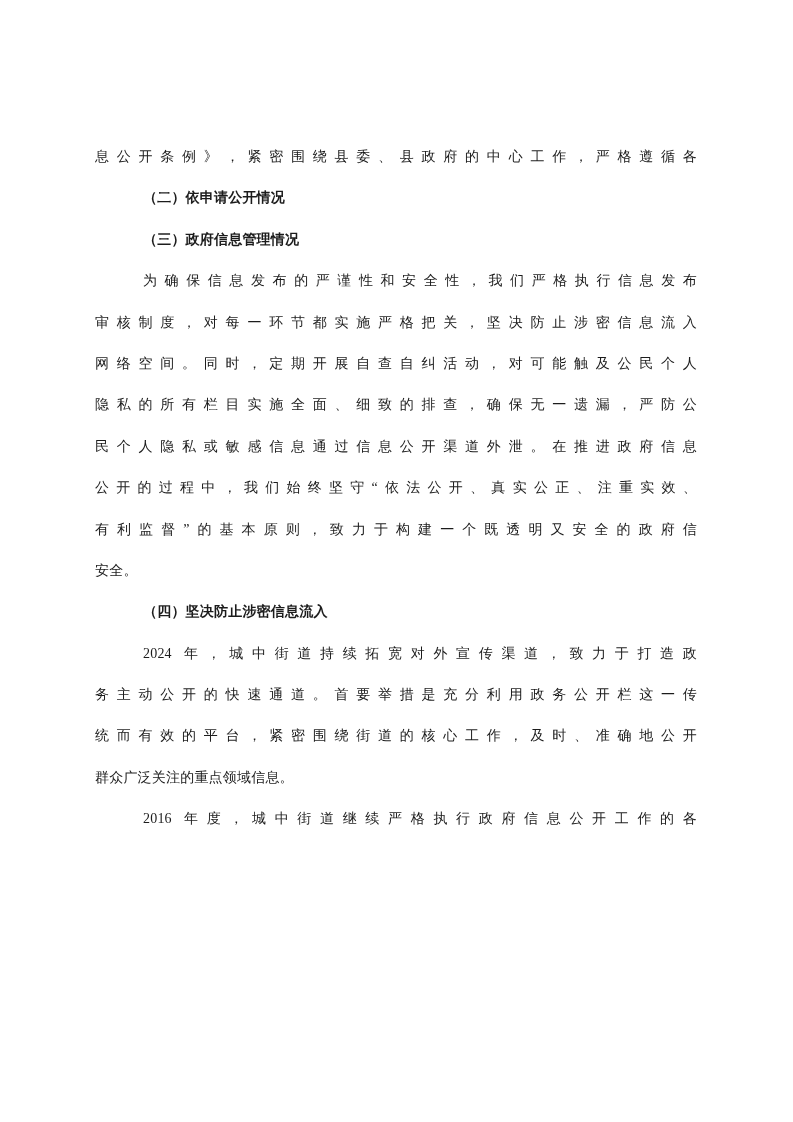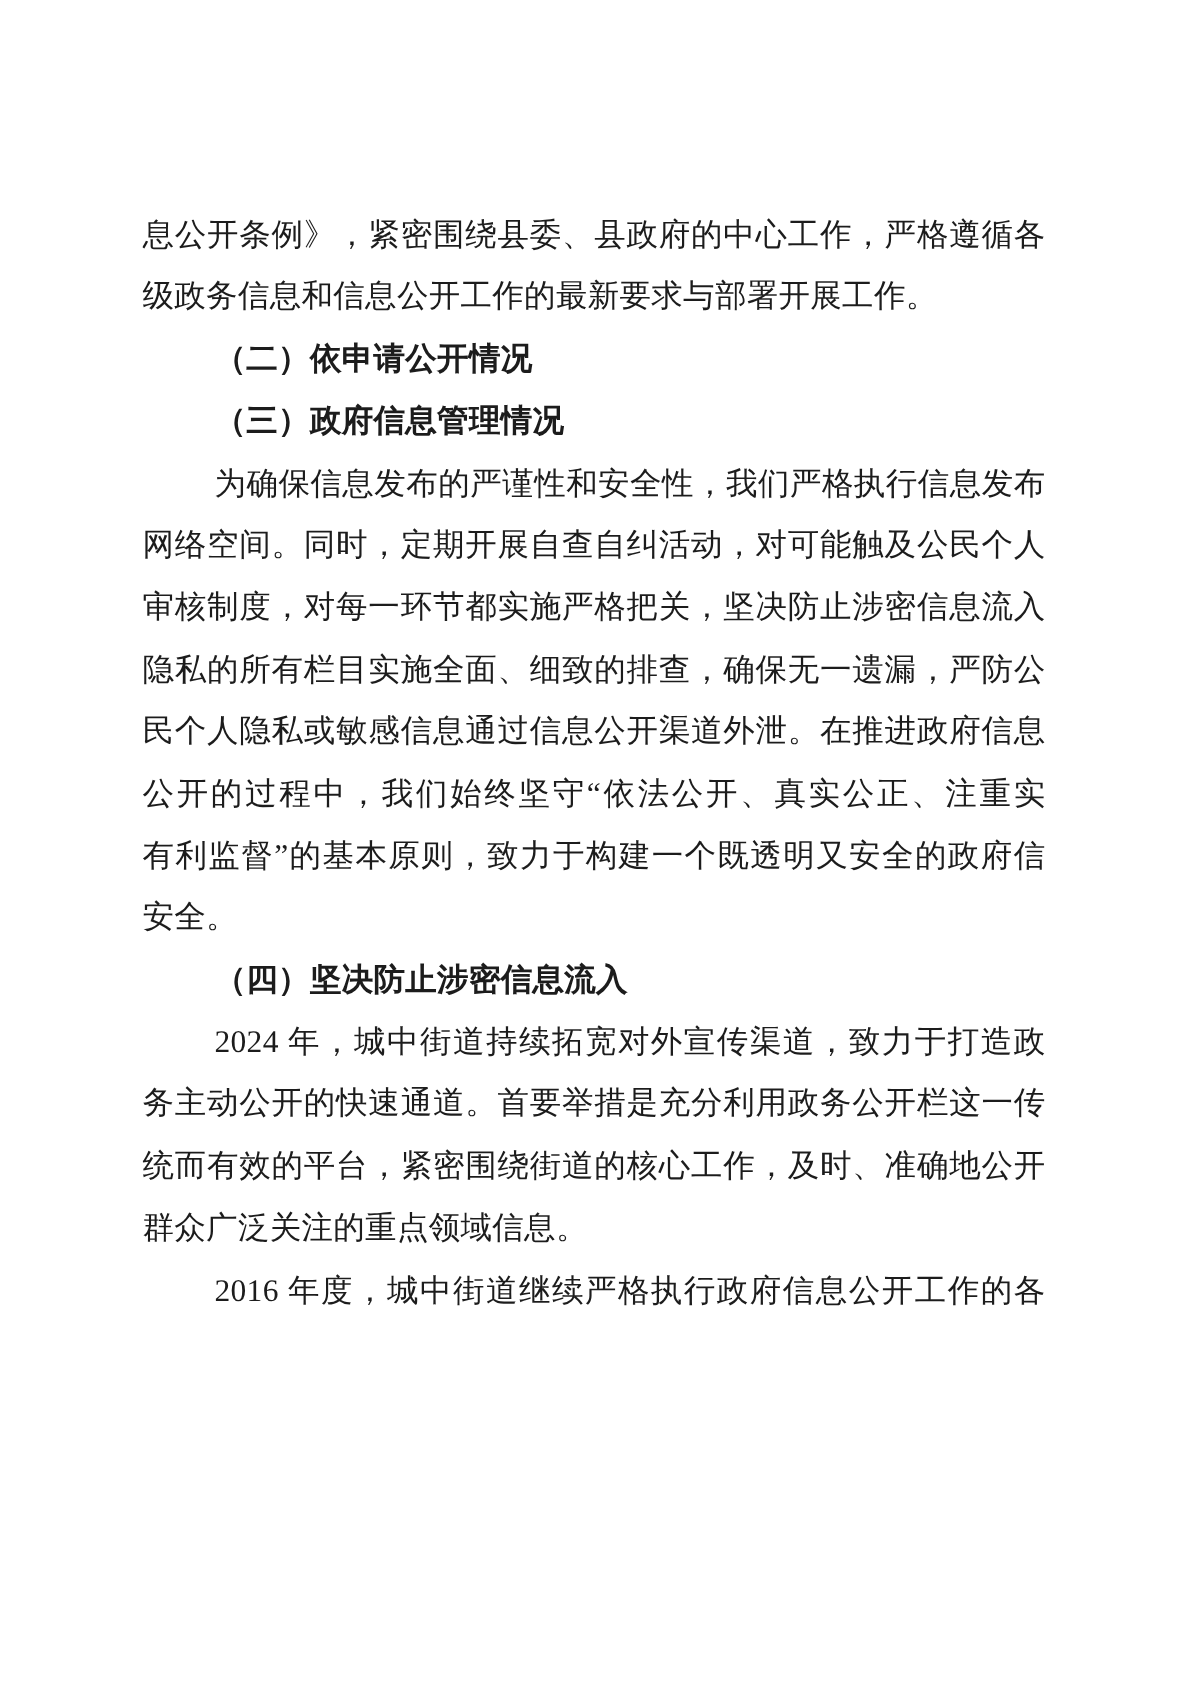--- a/index.html
+++ b/index.html
@@ -18,21 +18,21 @@
   .content {
     position: absolute;
     left: 95px;
     top: 136px;
     width: 602px;
     color: #1c1c1c;
   }
   .line {
     height: 41.4px;
     line-height: 41.4px;
-    font-size: 21px;
+    font-size: 14px;
     text-align: left;
     letter-spacing: 0.2px;
     white-space: normal;
     overflow: hidden;
   }
   .line.justify {
     text-align: justify;
     text-align-last: justify;
   }
   .line.indent {
@@ -41,26 +41,25 @@
   .line.bold {
     font-weight: bold;
   }
 </style>
 </head>
 <body>
 
 <div class="page" style="background: rgb(255, 255, 255);">
   <div class="content" style="color: rgb(28, 28, 28);">
       <div class="line justify">息公开条例》，紧密围绕县委、县政府的中心工作，严格遵循各</div>
-      <div class="line">级政务信息和信息公开工作的最新要求与部署开展工作。</div>
       <div class="line bold indent">（二）依申请公开情况</div>
       <div class="line bold indent">（三）政府信息管理情况</div>
       <div class="line indent justify">为确保信息发布的严谨性和安全性，我们严格执行信息发布</div>
+      <div class="line justify">审核制度，对每一环节都实施严格把关，坚决防止涉密信息流入</div>
       <div class="line justify">网络空间。同时，定期开展自查自纠活动，对可能触及公民个人</div>
-      <div class="line justify">审核制度，对每一环节都实施严格把关，坚决防止涉密信息流入</div>
       <div class="line justify">隐私的所有栏目实施全面、细致的排查，确保无一遗漏，严防公</div>
       <div class="line justify">民个人隐私或敏感信息通过信息公开渠道外泄。在推进政府信息</div>
       <div class="line justify">公开的过程中，我们始终坚守“依法公开、真实公正、注重实效、</div>
       <div class="line justify">有利监督”的基本原则，致力于构建一个既透明又安全的政府信</div>
       <div class="line">安全。</div>
       <div class="line bold indent">（四）坚决防止涉密信息流入</div>
       <div class="line indent justify">2024 年，城中街道持续拓宽对外宣传渠道，致力于打造政</div>
       <div class="line justify">务主动公开的快速通道。首要举措是充分利用政务公开栏这一传</div>
       <div class="line justify">统而有效的平台，紧密围绕街道的核心工作，及时、准确地公开</div>
       <div class="line">群众广泛关注的重点领域信息。</div>

